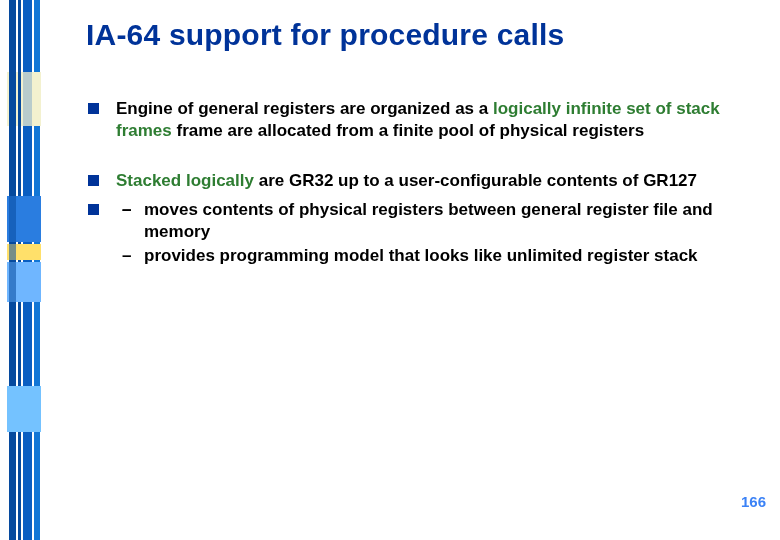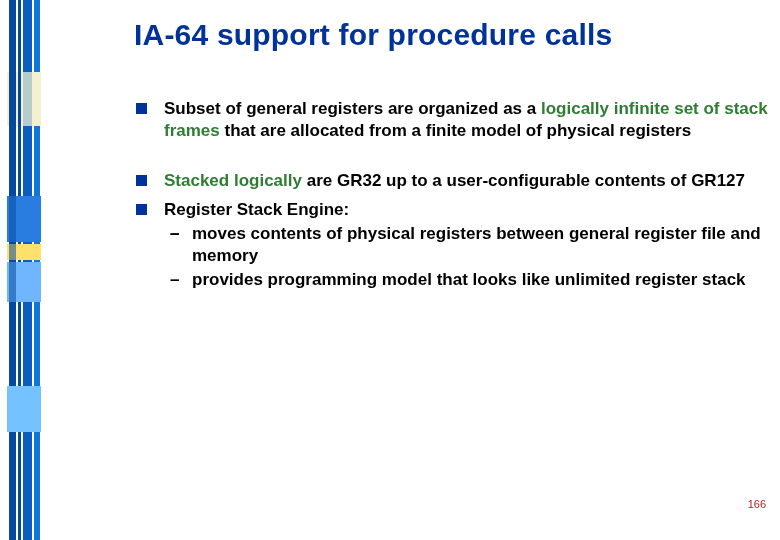--- a/index.html
+++ b/index.html
@@ -1,30 +1,30 @@
 <!DOCTYPE html>
 <html><head>
 <meta charset="utf-8">
 <style>
   * { margin: 0; padding: 0; box-sizing: border-box; }
   html, body { width: 780px; height: 540px; background: #fff; font-family: Arial, Helvetica, sans-serif; overflow: hidden; }
   .slide { position: relative; width: 780px; height: 540px; }
   .decor { position: absolute; left: 0; top: 0; width: 52px; height: 540px; }
   .decor svg { display: block; }
-  .content { position: absolute; left: 86px; top: 18px; width: 640px; margin-left: 48px; }
+  .content { position: absolute; left: 86px; top: 18px; width: 640px; }
   .title { font-size: 30px; font-weight: bold; color: #003399; letter-spacing: 0.2px; margin-bottom: 46px; }
   .bullets { list-style: none; }
   .bullets > li { position: relative; padding-left: 30px; font-size: 17px; line-height: 1.28; color: #000; font-weight: bold; margin-bottom: 8px; }
   .bullets > li.gap-after { margin-bottom: 28px; }
   .sq { position: absolute; left: 2px; top: 5px; width: 11px; height: 11px; background: #003399; }
   .accent { color: #2e7d32; }
   .sub { list-style: none; margin-top: 2px; }
   .sub li { position: relative; padding-left: 28px; font-size: 17px; line-height: 1.28; font-weight: bold; margin-top: 2px; }
   .dash { position: absolute; left: 6px; top: 0; }
-  .pagenum { position: absolute; right: 14px; bottom: 30px; font-size: 11px; color: #b91c1c; }
+  .pagenum { position: absolute; right: 14px; bottom: 30px; font-size: 15px; color: #3b82f6; font-weight: bold; }
 </style>
 </head>
 <body>
 
 <div class="slide">
 
   <div class="decor">
     <svg width="52" height="540" viewBox="0 0 52 540">
 
       <rect x="9" y="0" width="7" height="540" fill="#064a9e"></rect>
@@ -41,23 +41,23 @@
 
       <rect x="18" y="72" width="3" height="54" fill="#064a9e"></rect>
       <rect x="23" y="72" width="9" height="54" fill="#0a5ec2" opacity="0.25"></rect>
       <rect x="9" y="196" width="7" height="106" fill="#064a9e" opacity="0.55"></rect>
     </svg>
   </div>
 
   <div class="content">
     <h1 class="title">IA-64 support for procedure calls</h1>
     <ul class="bullets">
-        <li class="gap-after"><span class="sq"></span><span><span>Subset of general registers are organized as a </span><span class="accent">logically infinite set of stack frames</span><span> that are allocated from a finite model of physical registers</span></span></li>
+        <li class="gap-after"><span class="sq"></span><span><span>Engine of general registers are organized as a </span><span class="accent">logically infinite set of stack frames</span><span> frame are allocated from a finite pool of physical registers</span></span></li>
         <li><span class="sq"></span><span><span class="accent">Stacked logically</span><span> are GR32 up to a user-configurable contents of GR127</span></span></li>
-        <li><span class="sq"></span><span><span>Register Stack Engine:</span></span><ul class="sub">
+        <li><span class="sq"></span><ul class="sub">
             <li><span class="dash">–</span></li>
             <li><span class="dash">–</span><span>moves contents of physical registers between general register file and memory</span></li>
             <li><span class="dash">–</span><span>provides programming model that looks like unlimited register stack</span></li>
           </ul></li>
       </ul>
   </div>
 
   <div class="pagenum">166</div>
 </div>
 

